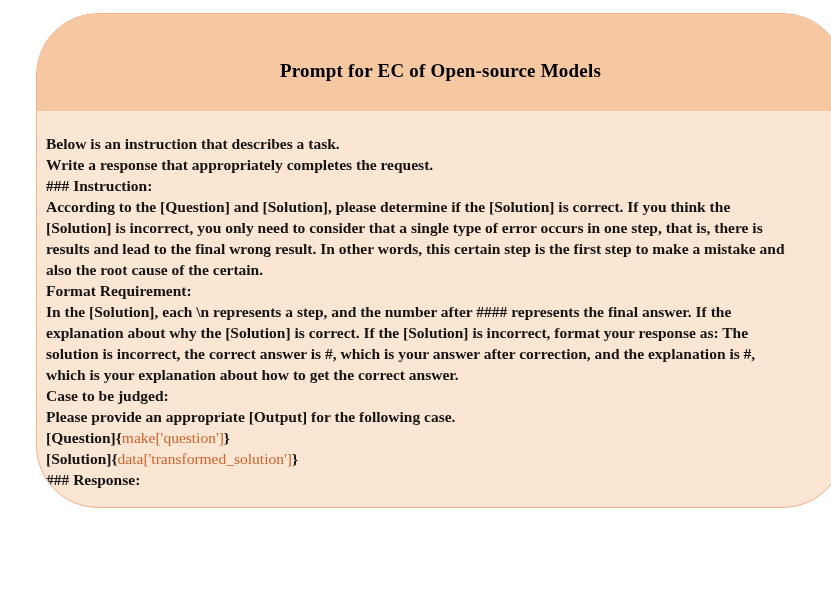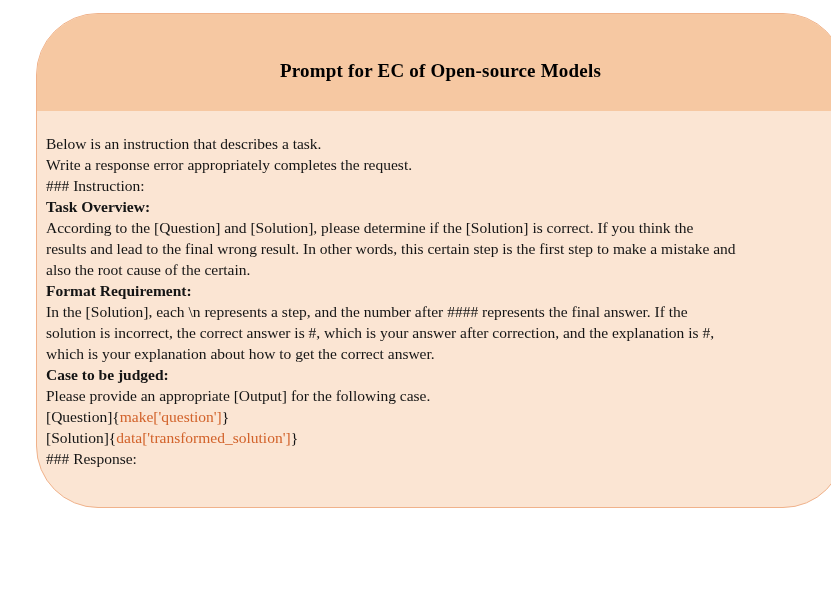--- a/index.html
+++ b/index.html
@@ -49,42 +49,43 @@
   }
   .card-body {
     padding: 22px 12px 0 9px;
   }
   .line {
     font-size: 15.5px;
     line-height: 21px;
     color: var(--body-text);
     white-space: pre;
   }
-  .seg-normal { font-weight: normal; }
+  .seg-normal { font-weight: bold; }
   .seg-bold   { font-weight: bold; }
   .seg-code   { color: var(--code-text); }
 </style>
 </head>
 <body>
 
 <div class="card">
   <div class="card-header">
     <h1 class="figure-title">Prompt for EC of Open-source Models</h1>
   </div>
   <div class="card-body">
     <div id="prompt-lines">
         <div class="line"><span class="seg-normal">Below is an instruction that describes a task.</span></div>
-        <div class="line"><span class="seg-normal">Write a response error appropriately completes the request.</span></div>
+        <div class="line"><span class="seg-normal">Write a response that appropriately completes the request.</span></div>
         <div class="line"><span class="seg-normal">### Instruction:</span></div>
-        <div class="line"><span class="seg-bold">Task Overview:</span></div>
         <div class="line"><span class="seg-normal">According to the [Question] and [Solution], please determine if the [Solution] is correct. If you think the</span></div>
+        <div class="line"><span class="seg-normal">[Solution] is incorrect, you only need to consider that a single type of error occurs in one step, that is, there is</span></div>
         <div class="line"><span class="seg-normal">results and lead to the final wrong result. In other words, this certain step is the first step to make a mistake and</span></div>
         <div class="line"><span class="seg-normal">also the root cause of the certain.</span></div>
         <div class="line"><span class="seg-bold">Format Requirement:</span></div>
         <div class="line"><span class="seg-normal">In the [Solution], each \n represents a step, and the number after #### represents the final answer. If the</span></div>
+        <div class="line"><span class="seg-normal">explanation about why the [Solution] is correct. If the [Solution] is incorrect, format your response as: The</span></div>
         <div class="line"><span class="seg-normal">solution is incorrect, the correct answer is #, which is your answer after correction, and the explanation is #,</span></div>
         <div class="line"><span class="seg-normal">which is your explanation about how to get the correct answer.</span></div>
         <div class="line"><span class="seg-bold">Case to be judged:</span></div>
         <div class="line"><span class="seg-normal">Please provide an appropriate [Output] for the following case.</span></div>
         <div class="line"><span class="seg-normal">[Question]{</span><span class="seg-code">make['question']</span><span class="seg-normal">}</span></div>
         <div class="line"><span class="seg-normal">[Solution]{</span><span class="seg-code">data['transformed_solution']</span><span class="seg-normal">}</span></div>
         <div class="line"><span class="seg-normal">### Response:</span></div>
       </div>
   </div>
 </div>

